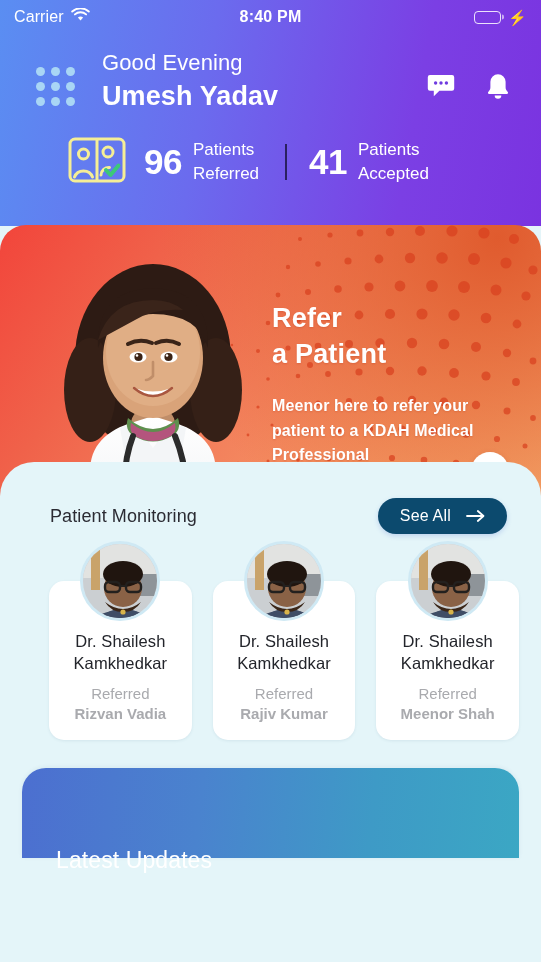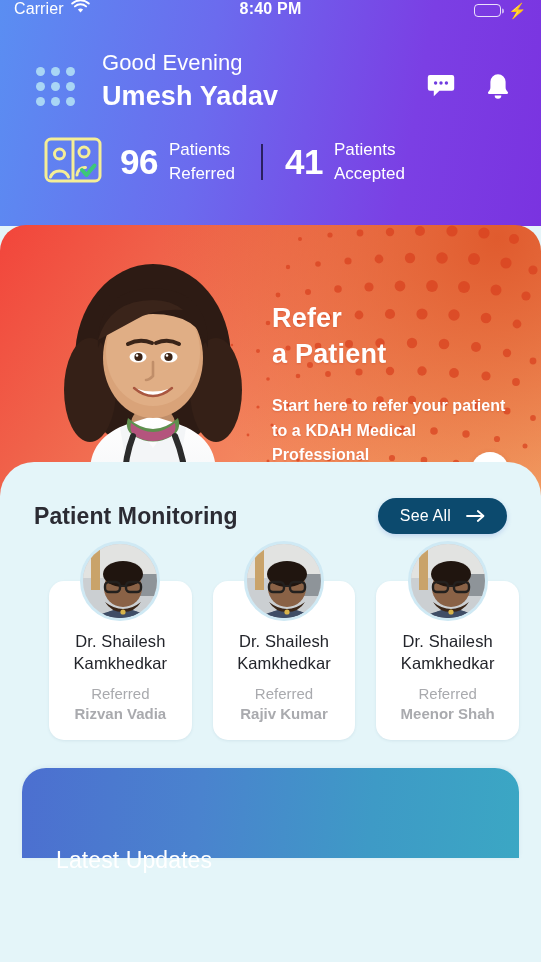--- a/index.html
+++ b/index.html
@@ -19,22 +19,22 @@
     width: 541px;
     height: 226px;
     background: linear-gradient(100deg, #5A8EF2 0%, #6B6BEE 38%, #7B3FE4 75%, #7A33E0 100%);
     overflow: hidden;
   }
 
   
   .statusbar {
     height: 34px;
     display: flex;
-    align-items: flex-end;
-    padding: 16px 14px;
+    align-items: center;
+    padding: 4px 14px;
     color: #ffffff;
   }
   .sb-left { display: flex; align-items: center; gap: 7px; flex: 1; }
   .sb-carrier { font-size: 16px; font-weight: 500; letter-spacing: .1px; }
   .sb-center { flex: 0 0 auto; font-size: 16px; font-weight: 700; letter-spacing: .2px; }
   .sb-right { flex: 1; display: flex; align-items: center; justify-content: flex-end; gap: 4px; }
 
   .battery {
     width: 27px; height: 13px;
     border: 1.6px solid rgba(255,255,255,.85);
@@ -89,21 +89,21 @@
     letter-spacing: .1px;
     line-height: 1.4;
   }
   .head-actions { display: flex; align-items: center; gap: 27px; margin-top: 8px; }
   .icon-btn { width: 30px; height: 30px; display: flex; align-items: center; justify-content: center; }
 
   
   .stats {
     display: flex;
     align-items: center;
-    padding: 22px 0 0 44px;
+    padding: 22px 0 0 68px;
   }
   .stat-icon { flex: 0 0 auto; margin-right: 18px; }
   .stat-block { display: flex; align-items: center; }
   .stat-num {
     color: #ffffff;
     font-size: 35px;
     font-weight: 700;
     letter-spacing: -.5px;
     margin-right: 11px;
   }
@@ -192,23 +192,24 @@
     z-index: 5;
   }
   .panel-head {
     display: flex;
     align-items: center;
     justify-content: space-between;
     padding: 0 34px 0 34px;
   }
   .panel-title {
     color: #2B2B33;
-    font-size: 23px;
-    font-weight: 700;
+    font-size: 18px;
+    font-weight: 400;
     letter-spacing: .1px;
+    margin-left: 16px;
   }
   .see-all {
     display: flex;
     align-items: center;
     gap: 15px;
     background: #0c4a6e;
     border-radius: 19px;
     padding: 9px 20px 9px 22px;
     box-shadow: 0 2px 5px rgba(70,110,210,.24);
   }
@@ -533,21 +534,21 @@
     <path d="M147 196 q14 34 9 64 q-3 16 -14 22" stroke="#2B2B2B" stroke-width="6" fill="none" stroke-linecap="round"></path>
     <circle cx="148" cy="272" r="11" fill="#3A3A3A"></circle>
     <circle cx="148" cy="272" r="6.5" fill="#595959"></circle>
   </svg>
 
   <div class="banner-copy">
     <div class="banner-title">
       <span>Refer</span><br>
       <span>a Patient</span>
     </div>
-    <div class="banner-sub">Start here to refer your patient to a KDAH Medical Professional</div>
+    <div class="banner-sub">Meenor here to refer your patient to a KDAH Medical Professional</div>
   </div>
 
   <div class="banner-go">
     <svg width="22" height="16" viewBox="0 0 22 16">
       <line x1="1.5" y1="8" x2="18" y2="8" stroke="#F08A3C" stroke-width="2.4" stroke-linecap="round"></line>
       <polyline points="12.5,2.5 19,8 12.5,13.5" fill="none" stroke="#F08A3C" stroke-width="2.4" stroke-linecap="round" stroke-linejoin="round"></polyline>
     </svg>
   </div>
 </div>
 

